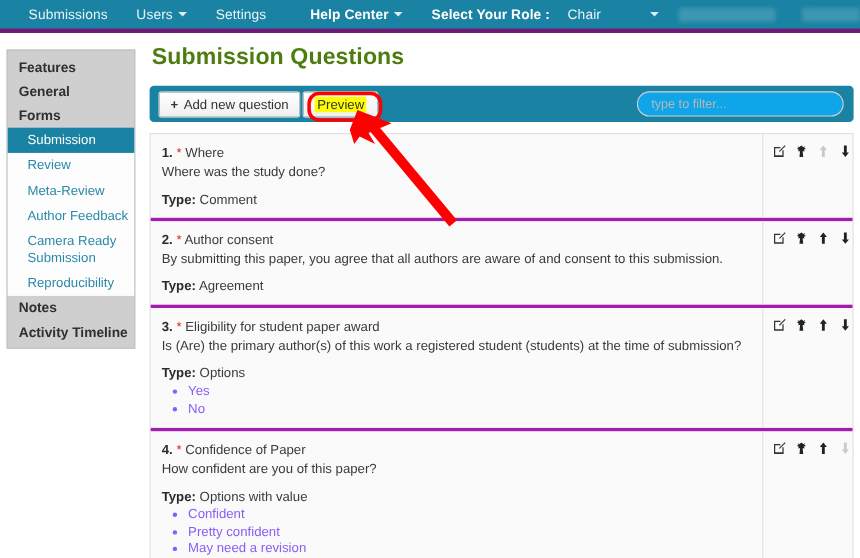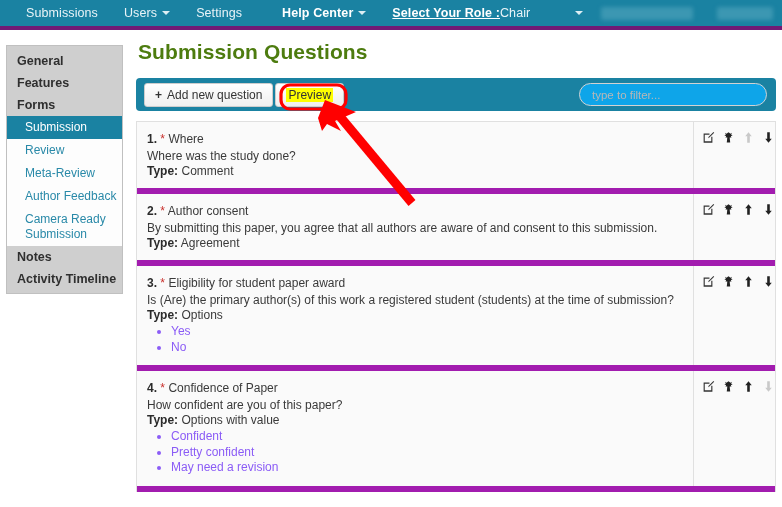--- a/index.html
+++ b/index.html
@@ -119,33 +119,33 @@
   #filter-input::placeholder { color: #b7b7b7; }
 
   
   #qtable {
     margin-top: 10px;
     border: 1px solid #e0e0e0;
     border-bottom: none;
     width: 640px;
     background: #fafafa;
   }
-  .qrow { display: flex; border-bottom: 6px solid #a21caf; }
+  .qrow { display: flex; border-bottom: 3px solid #a21caf; }
   .qbody { flex: 1; padding: 9px 10px 10px 10px; min-height: 40px; }
   .qactions {
     width: 82px;
     border-left: 1px solid #e0e0e0;
     padding: 9px 0 0 8px;
     display: flex; align-items: flex-start; gap: 7px;
   }
   .qhead { font-size: 12px; color: #3a3a3a; line-height: 16px; }
   .qnum { font-weight: bold; color: #2b2b2b; }
   .star { color: #c9302c; }
   .qtext { font-size: 12px; color: #3a3a3a; line-height: 16px; margin-top: 1px; }
-  .qtype { font-size: 12px; color: #3a3a3a; }
+  .qtype { font-size: 12px; color: #3a3a3a; margin-top: 10px; }
   .qtype b { color: #2b2b2b; }
   ul.opts { margin: 2px 0 0 0; padding-left: 24px; }
   ul.opts li { font-size: 12px; color: #8b5cf6; line-height: 15.5px; }
 
   .act { width: 13px; height: 13px; display: inline-block; }
   .act svg { display: block; }
 
   
   #anno { position: absolute; left: 0; top: 0; width: 782px; height: 507px; pointer-events: none; }
 </style>
@@ -160,57 +160,60 @@
     <span>Users</span>
     <span class="caret"></span>
   </div>
   <div class="nav-item" style="margin-right:40px;">
     <span>Settings</span>
   </div>
   <div class="nav-item bold">
     <span>Help Center</span>
     <span class="caret"></span>
   </div>
-  <div class="nav-item bold" style="margin-right:0;text-decoration:underline;">
+  <div class="nav-item bold" style="margin-right:16px;">
     <span>Select Your Role :</span>
   </div>
   <div class="nav-item" style="margin-right:18px;gap:40px;">
     <span>Chair</span>
     <span class="caret"></span>
   </div>
   <div class="redact" id="redact1"></div>
   <div class="redact" id="redact2"></div>
 </div>
 
 <div id="sidebar">
   <div class="side-head">
+    <span>Features</span>
+  </div>
+  <div class="side-head">
     <span>General</span>
-  </div>
-  <div class="side-head">
-    <span>Features</span>
   </div>
   <div class="side-head">
     <span>Forms</span>
   </div>
 
   <div id="subgroup">
     <div class="side-sub active">
       <span>Submission</span>
     </div>
     <div class="side-sub">
       <span>Review</span>
     </div>
     <div class="side-sub">
       <span>Meta-Review</span>
     </div>
     <div class="side-sub">
       <span>Author Feedback</span>
     </div>
     <div class="side-sub" style="padding-right:6px;">
       <span>Camera Ready Submission</span>
+    </div>
+    <div class="side-sub">
+      <span>Reproducibility</span>
     </div>
   </div>
 
   <div class="side-head">
     <span>Notes</span>
   </div>
   <div class="side-head">
     <span>Activity Timeline</span>
   </div>
 </div>

